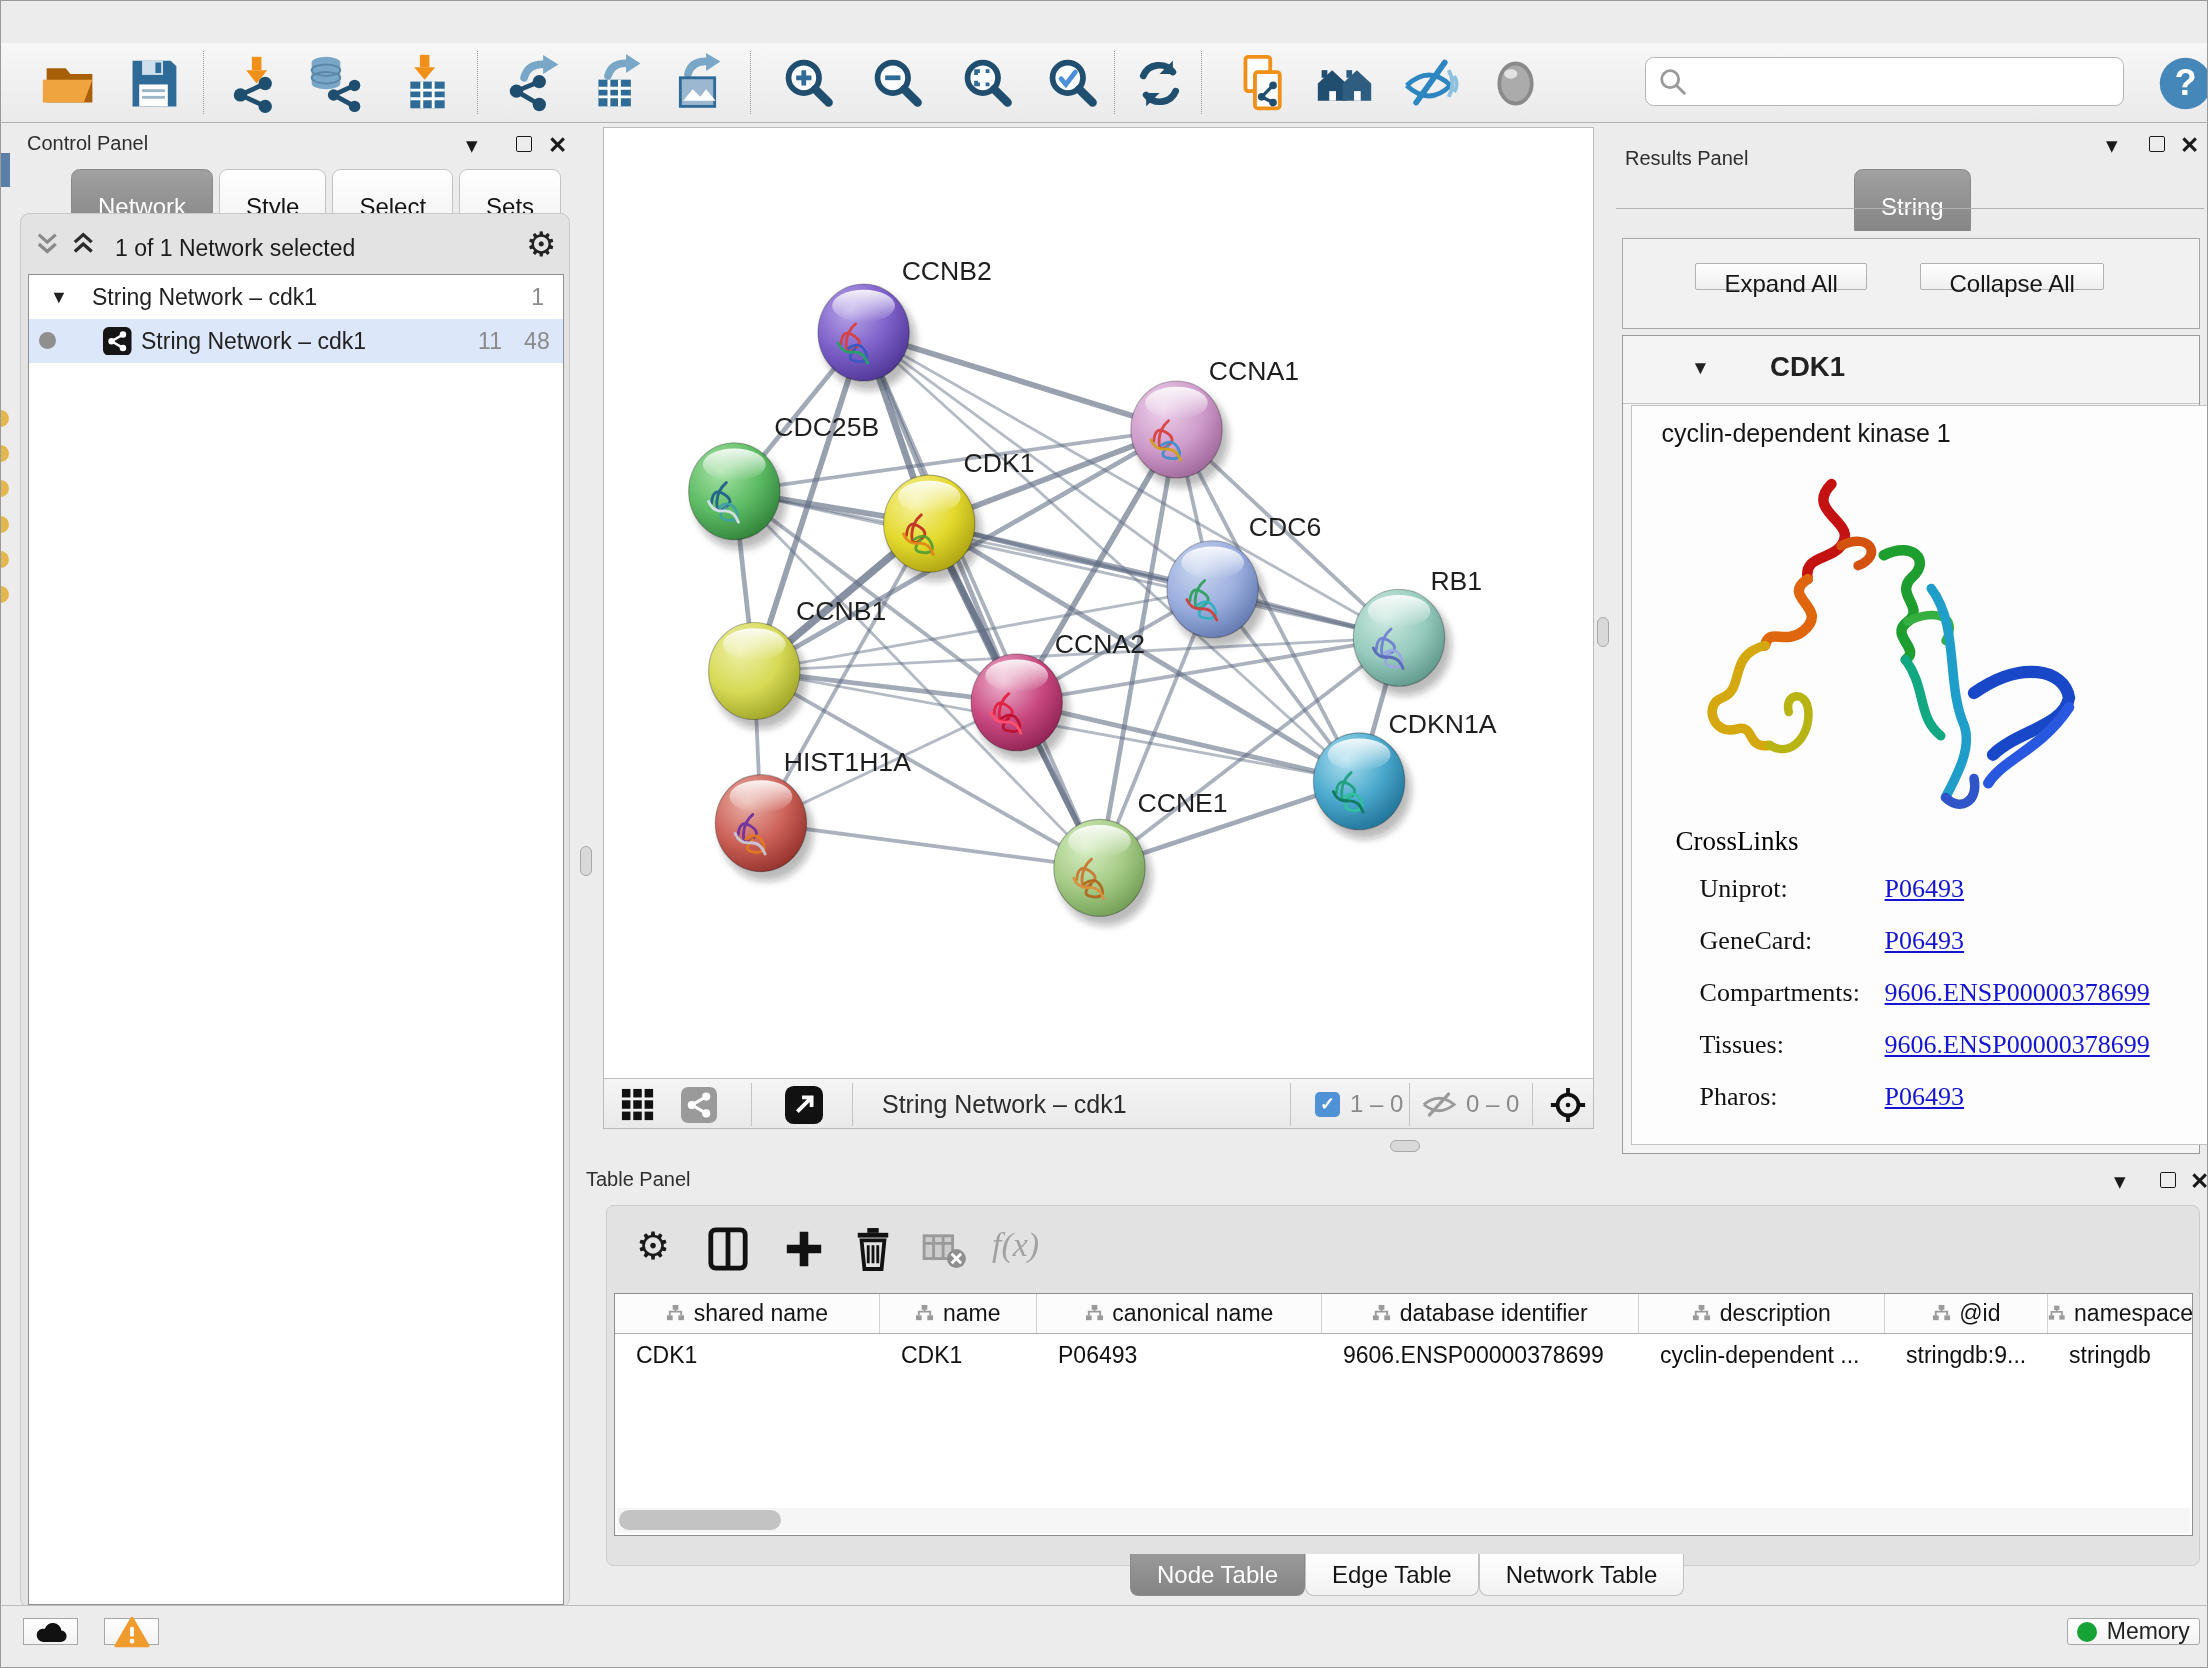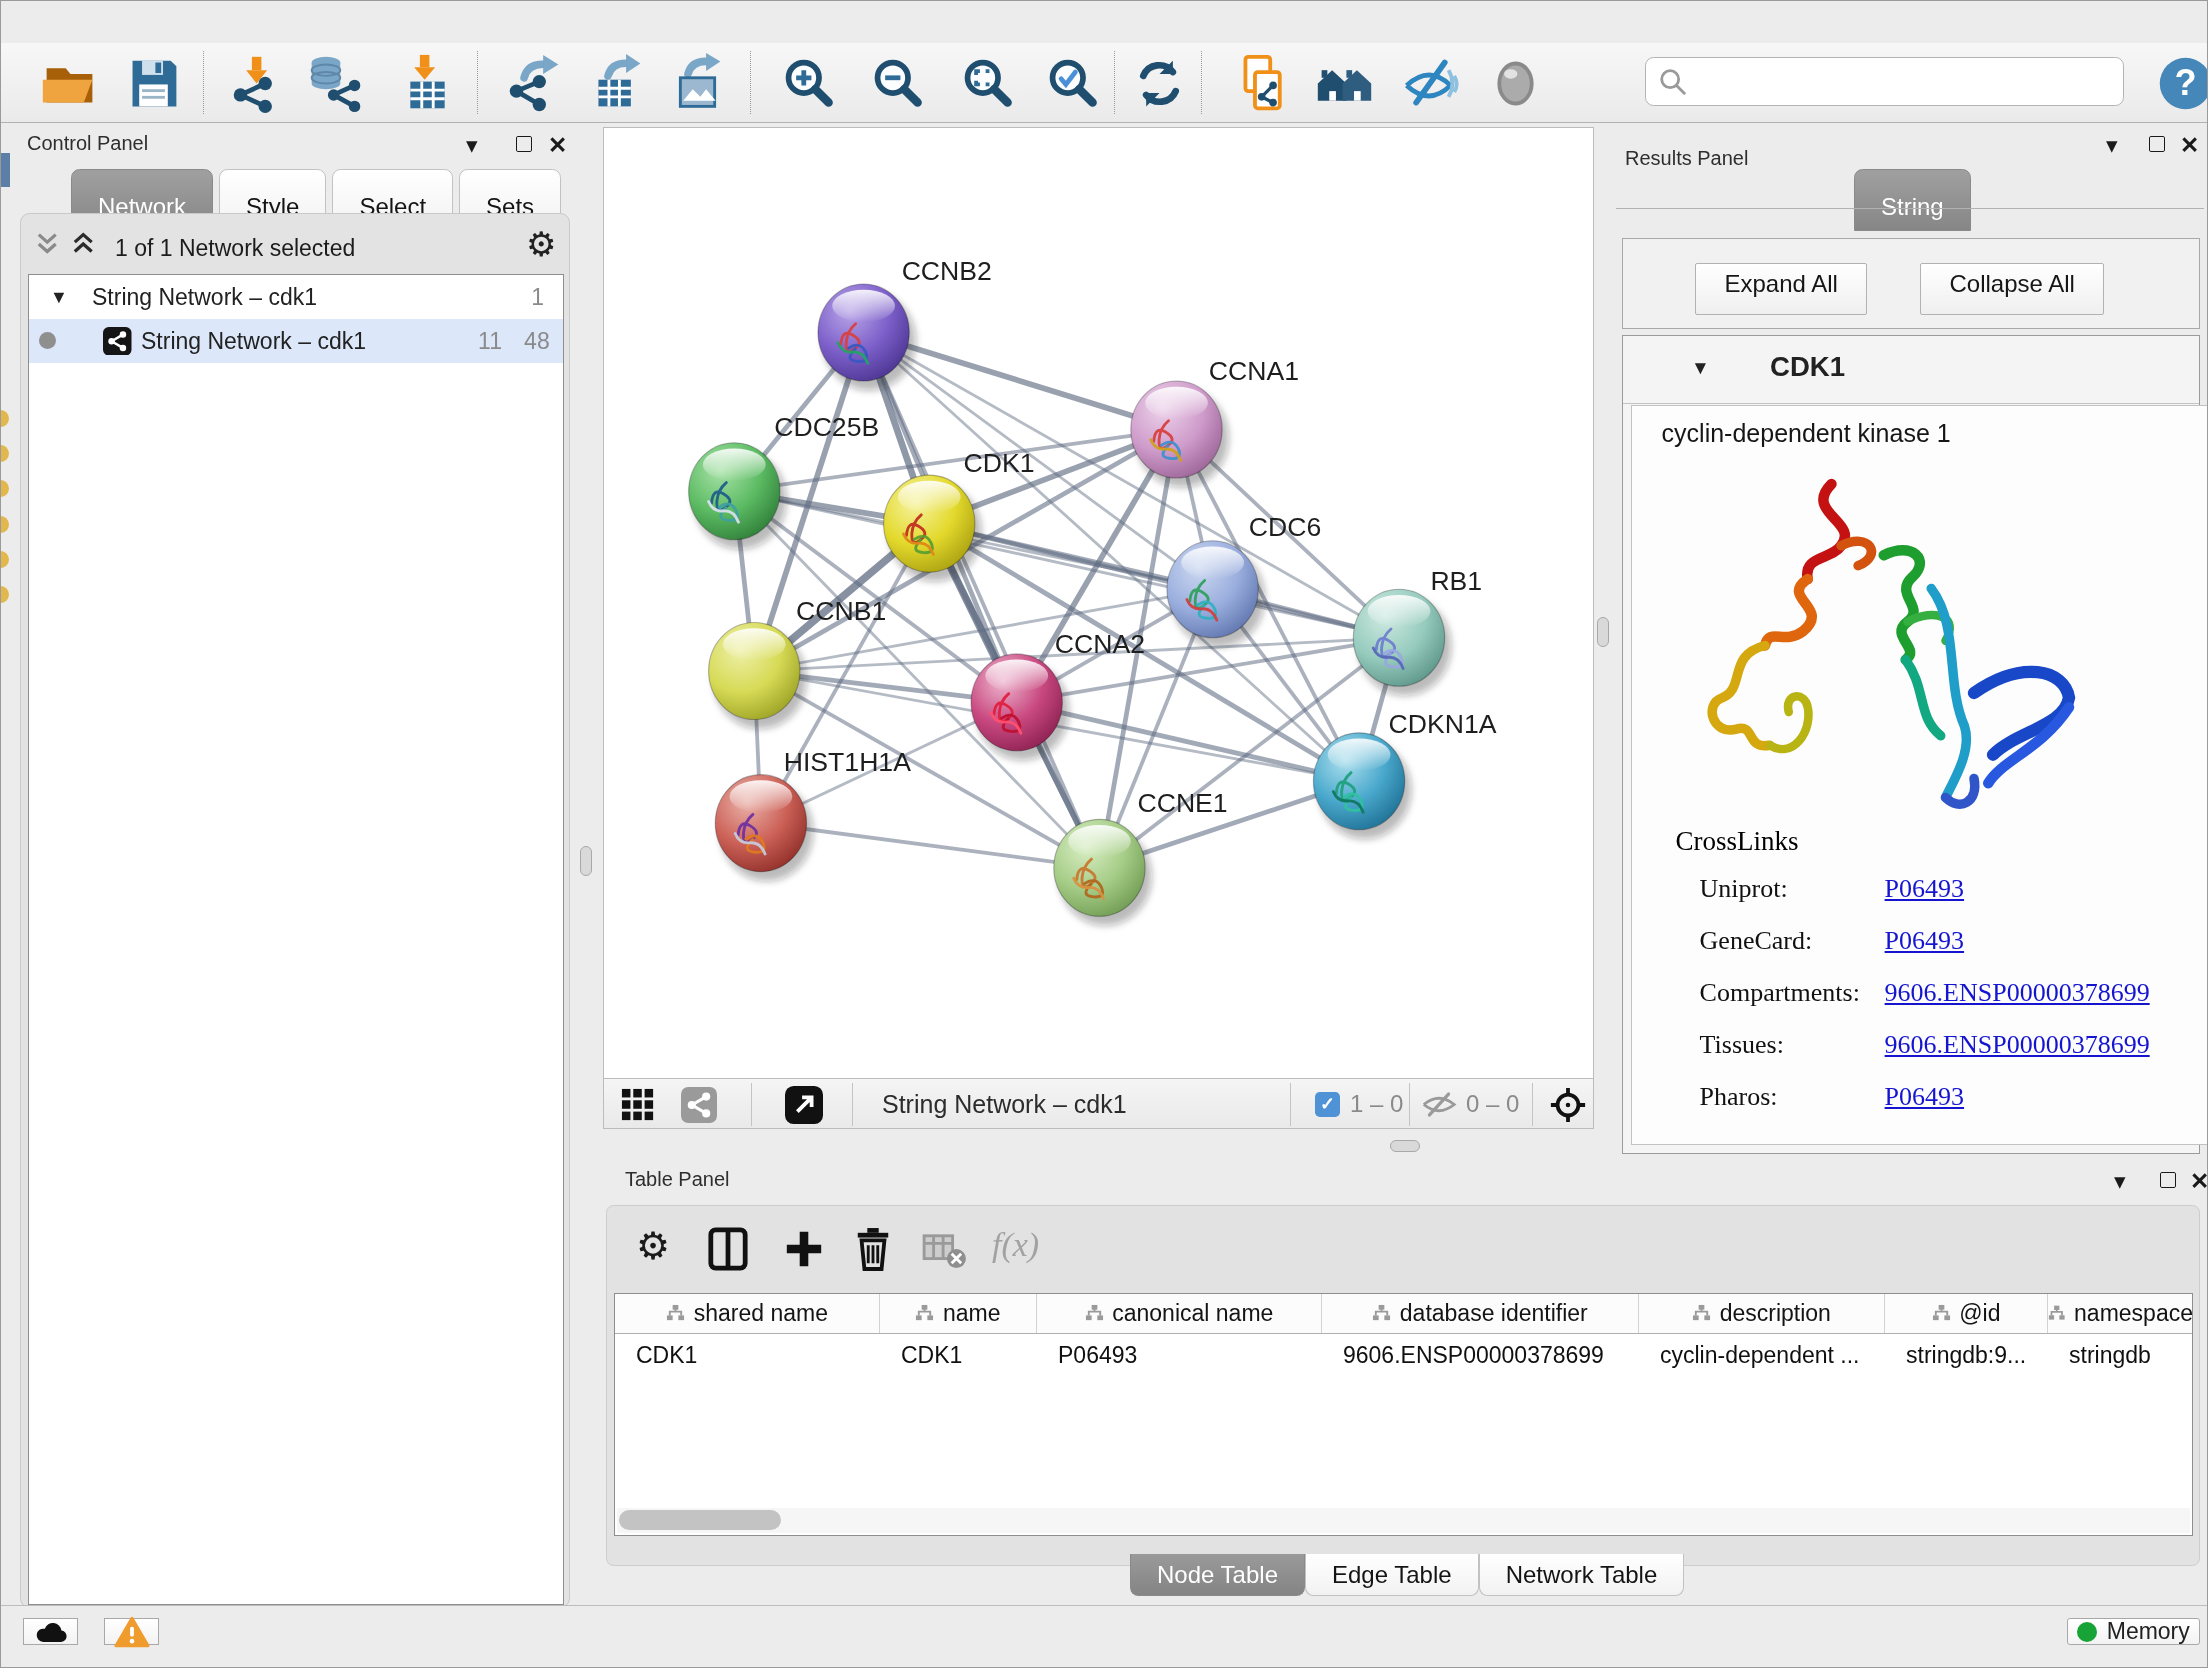--- a/index.html
+++ b/index.html
@@ -55,21 +55,21 @@
   .netfooter { position:absolute; left:602px; top:1078px; width:991px; height:50px;
     background:linear-gradient(#f5f5f5,#e9e9e9); border:1px solid #bcbcbc; border-top:none; }
   .nfsep { position:absolute; top:3.8px; height:43px; border-left:1px solid #c4c4c4; }
   .nfgray { color:#8a8a8a; }
   .knob { position:absolute; background:#d9d9d9; border:1px solid #a8a8a8; border-radius:7.6px; }
 
   
   .rp-line { position:absolute; left:1615px; top:207px; width:588px; border-top:1.9px solid #b2b2b2; }
   .rp-btnbox { position:absolute; left:1621px; top:237px; width:578px; height:91px;
     background:#f1f1f1; border:1px solid #a8a8a8; }
-  .btn { display:inline-block; padding:0 28.5px; height:52px; line-height:40px;
+  .btn { display:inline-block; padding:0 28.5px; height:27px; line-height:40px;
     background:linear-gradient(#ffffff,#efefef); border:1px solid #b2b2b2; border-radius:2px;
     font-size:24px; color:#161616; }
   .rp-cdkbox { position:absolute; left:1621px; top:334px; width:578px; height:819px;
     background:#f4f4f4; border:1px solid #9a9a9a; }
   .rp-inner { position:absolute; left:7.6px; top:69px; width:634px; height:740px;
     background:#fdfdfd; border:1px solid #c2c2c2; }
   .serif { font-family:"Liberation Serif", serif; }
   .xrow { display:flex; font-size:26px; margin-bottom:22px; }
   .xlabel { width:185px; color:#111; }
   .xrow a { color:#1515d0; text-decoration:underline; }
@@ -681,21 +681,21 @@
             <a href="#">9606.ENSP00000378699</a>
           </div>
           <div class="xrow">
             <span class="xlabel">Pharos:</span>
             <a href="#">P06493</a>
           </div>
         </div>
     </div>
   </div>
 
-  <div class="abs phead" style="left:624px;top:1167px">Table Panel</div>
+  <div class="abs phead" style="left:585px;top:1167px">Table Panel</div>
   <div class="pctl" style="left:2113px;top:1167px">▾</div>
   <div class="pbox" style="left:2159px;top:1171px"></div>
   <div class="pctl" style="left:2189px;top:1167px;font-weight:bold">✕</div>
 
   <div class="tp-gray"></div>
   <div class="abs" style="left:635px;top:1223px;font-size:38px;color:#1a1a1a">⚙</div>
   <svg class="abs" style="left:706px;top:1225px" width="42" height="46" viewBox="0 0 44 48">
       <rect x="4" y="4" width="36" height="40" rx="5" stroke="#111" stroke-width="5" fill="none"></rect>
       <path d="M22,4 v40" stroke="#111" stroke-width="5"></path>
     </svg>

